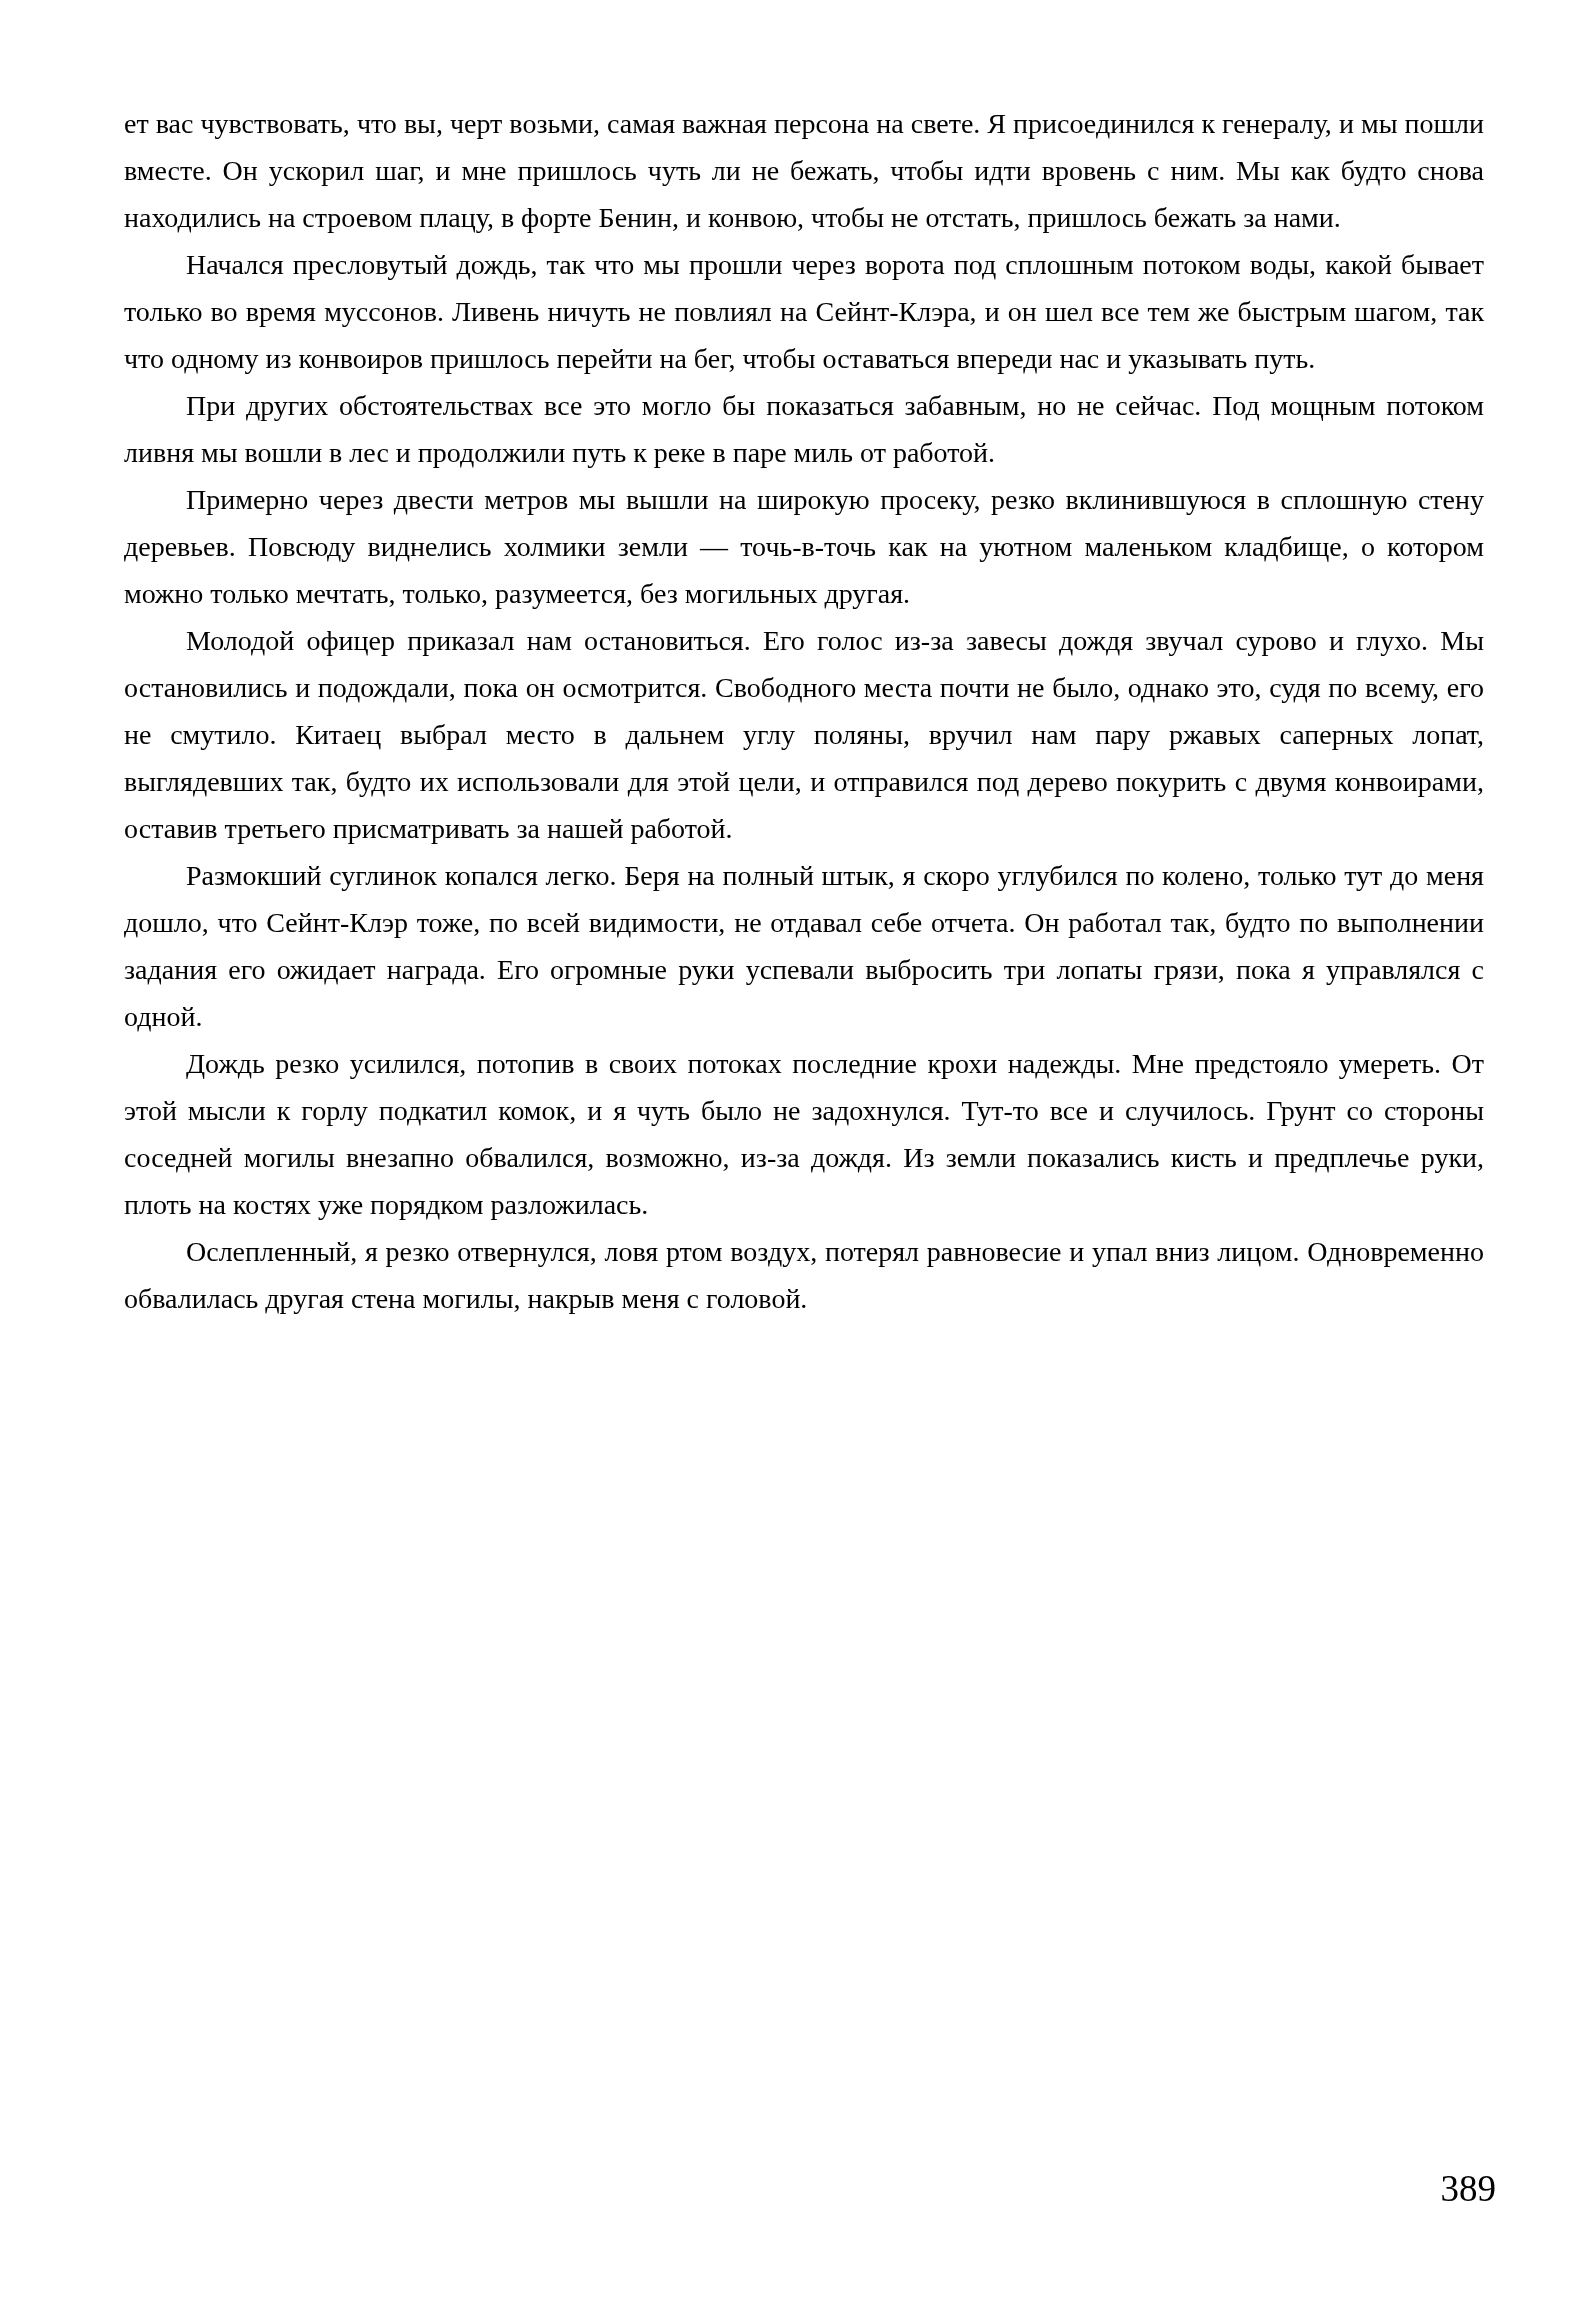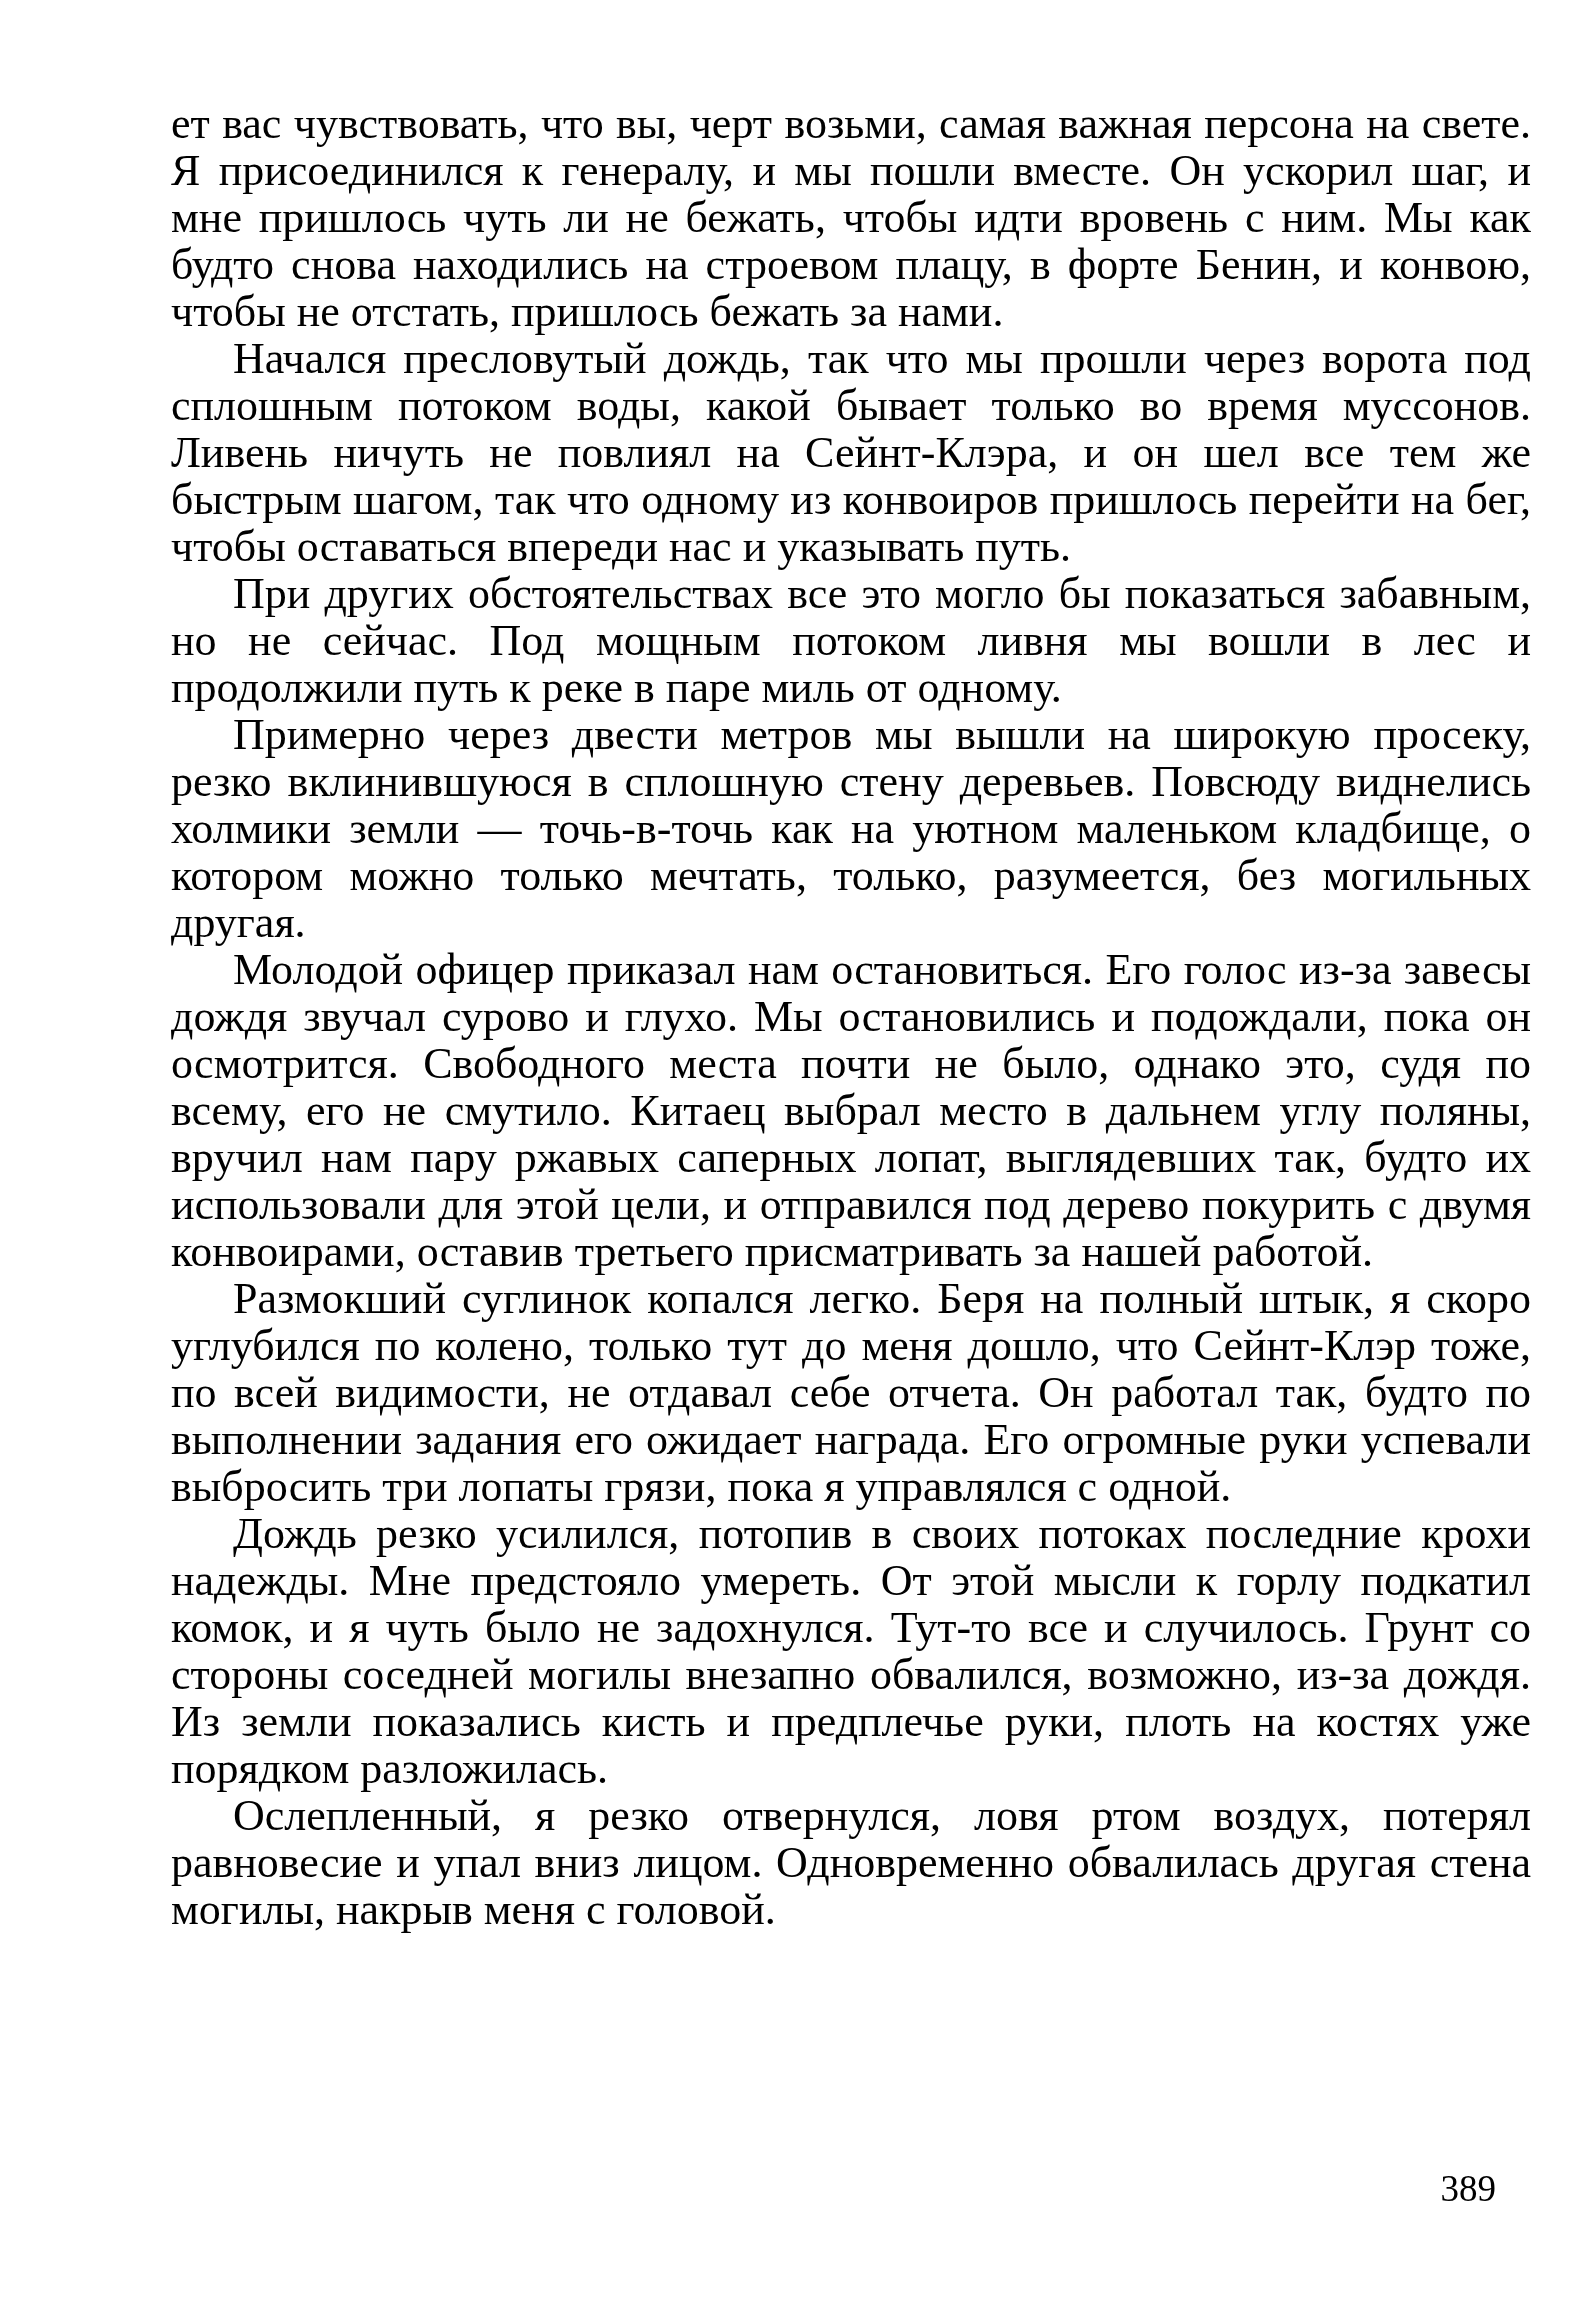--- a/index.html
+++ b/index.html
@@ -14,26 +14,25 @@
     background: #ffffff;
     color: #000000;
     font-family: "Liberation Serif", serif;
     overflow: hidden;
   }
   .text-block {
     position: absolute;
     left: 124px;
     top: 100px;
     width: 1360px;
-    font-size: 44px;
+    font-size: 28px;
     line-height: 47px;
     text-align: justify;
     font-weight: normal;
     letter-spacing: 0px;
-    margin-left: 47px;
   }
   .text-block p {
     margin: 0;
     padding: 0;
     text-indent: 62px;
   }
   .text-block p.continuation {
     text-indent: 0;
   }
   .page-number {
@@ -45,21 +44,21 @@
     text-align: right;
   }
 </style>
 </head>
 <body>
 
 <div class="page">
   <div class="text-block">
     <p class="continuation">ет вас чувствовать, что вы, черт возьми, самая важная персона на свете. Я присоединился к генералу, и мы пошли вместе. Он ускорил шаг, и мне пришлось чуть ли не бежать, чтобы идти вровень с ним. Мы как будто снова находились на строевом плацу, в форте Бенин, и конвою, чтобы не отстать, пришлось бежать за нами.</p>
     <p>Начался пресловутый дождь, так что мы прошли через ворота под сплошным потоком воды, какой бывает только во время муссонов. Ливень ничуть не повлиял на Сейнт-Клэра, и он шел все тем же быстрым шагом, так что одному из конвоиров пришлось перейти на бег, чтобы оставаться впереди нас и указывать путь.</p>
-    <p>При других обстоятельствах все это могло бы показаться забавным, но не сейчас. Под мощным потоком ливня мы вошли в лес и продолжили путь к реке в паре миль от одному.</p>
+    <p>При других обстоятельствах все это могло бы показаться забавным, но не сейчас. Под мощным потоком ливня мы вошли в лес и продолжили путь к реке в паре миль от работой.</p>
     <p>Примерно через двести метров мы вышли на широкую просеку, резко вклинившуюся в сплошную стену деревьев. Повсюду виднелись холмики земли — точь-в-точь как на уютном маленьком кладбище, о котором можно только мечтать, только, разумеется, без могильных другая.</p>
     <p>Молодой офицер приказал нам остановиться. Его голос из-за завесы дождя звучал сурово и глухо. Мы остановились и подождали, пока он осмотрится. Свободного места почти не было, однако это, судя по всему, его не смутило. Китаец выбрал место в дальнем углу поляны, вручил нам пару ржавых саперных лопат, выглядевших так, будто их использовали для этой цели, и отправился под дерево покурить с двумя конвоирами, оставив третьего присматривать за нашей работой.</p>
     <p>Размокший суглинок копался легко. Беря на полный штык, я скоро углубился по колено, только тут до меня дошло, что Сейнт-Клэр тоже, по всей видимости, не отдавал себе отчета. Он работал так, будто по выполнении задания его ожидает награда. Его огромные руки успевали выбросить три лопаты грязи, пока я управлялся с одной.</p>
     <p>Дождь резко усилился, потопив в своих потоках последние крохи надежды. Мне предстояло умереть. От этой мысли к горлу подкатил комок, и я чуть было не задохнулся. Тут-то все и случилось. Грунт со стороны соседней могилы внезапно обвалился, возможно, из-за дождя. Из земли показались кисть и предплечье руки, плоть на костях уже порядком разложилась.</p>
     <p>Ослепленный, я резко отвернулся, ловя ртом воздух, потерял равновесие и упал вниз лицом. Одновременно обвалилась другая стена могилы, накрыв меня с головой.</p>
   </div>
   <div class="page-number">389</div>
 </div>
 
 

